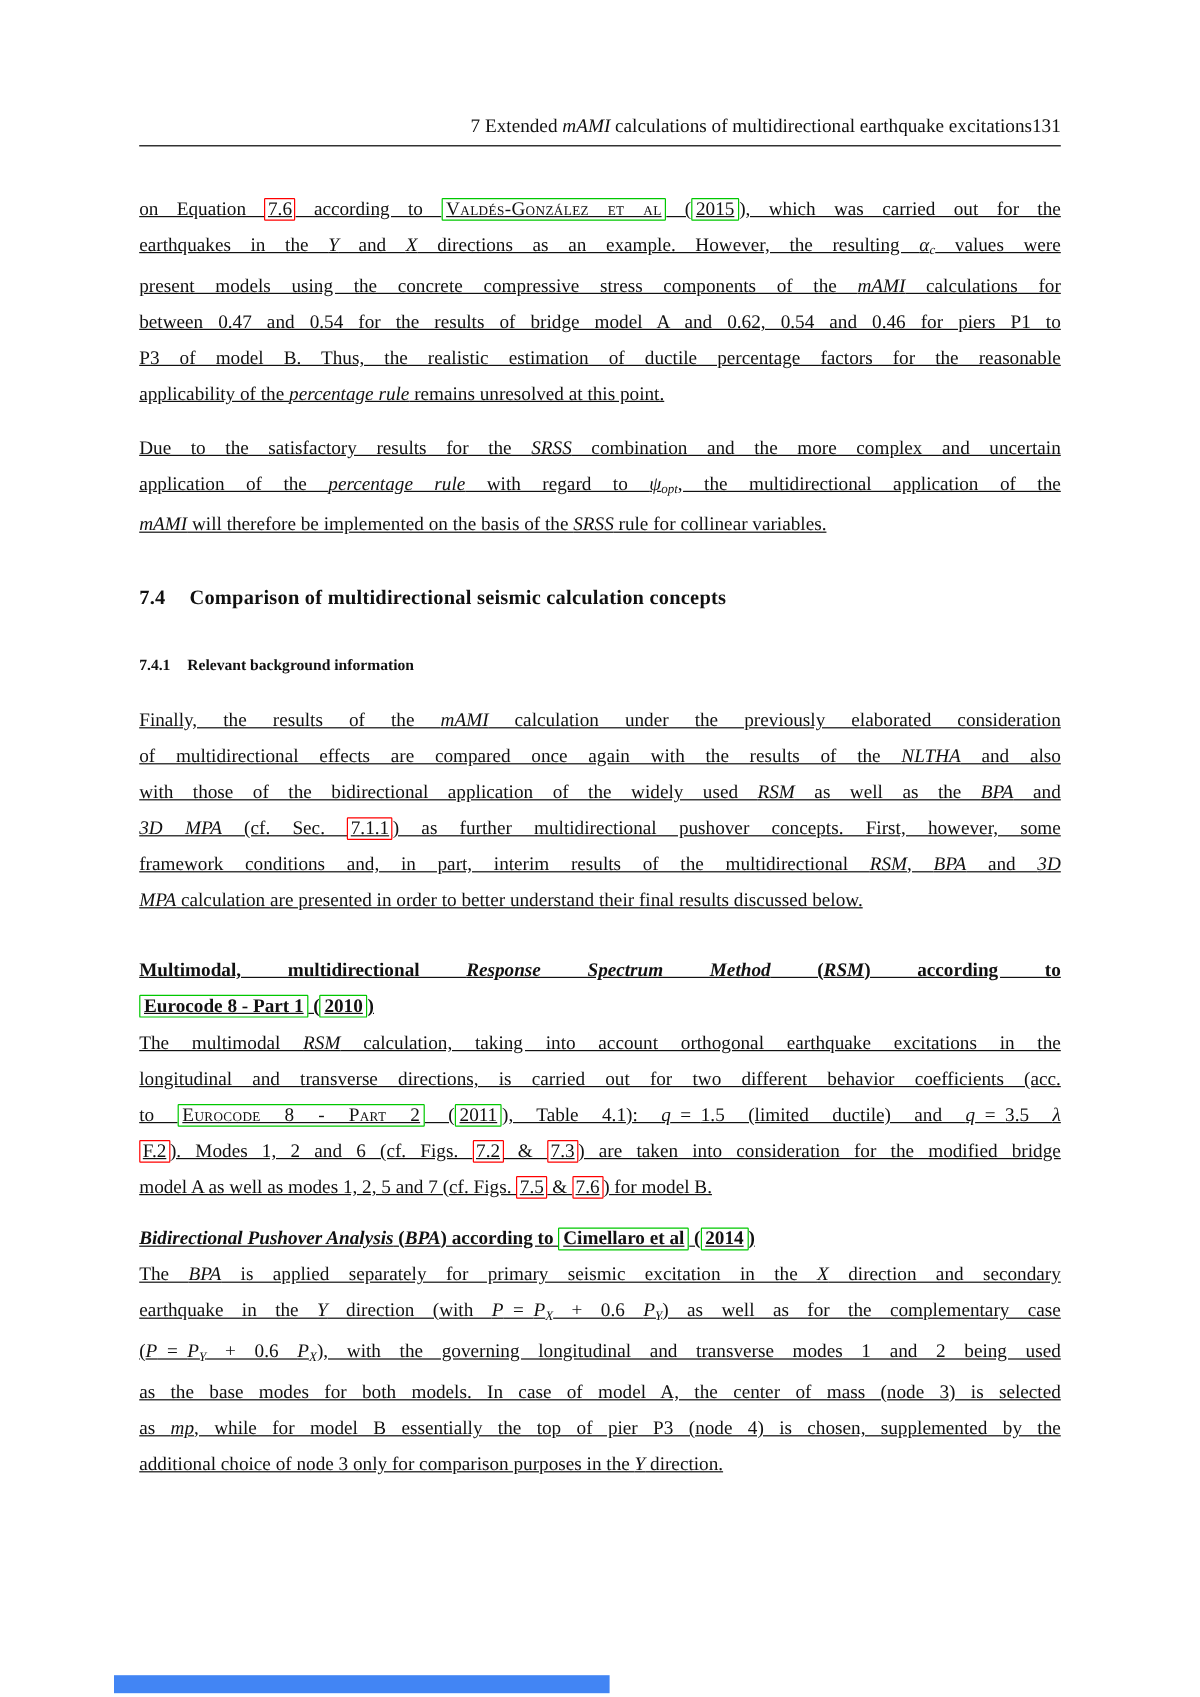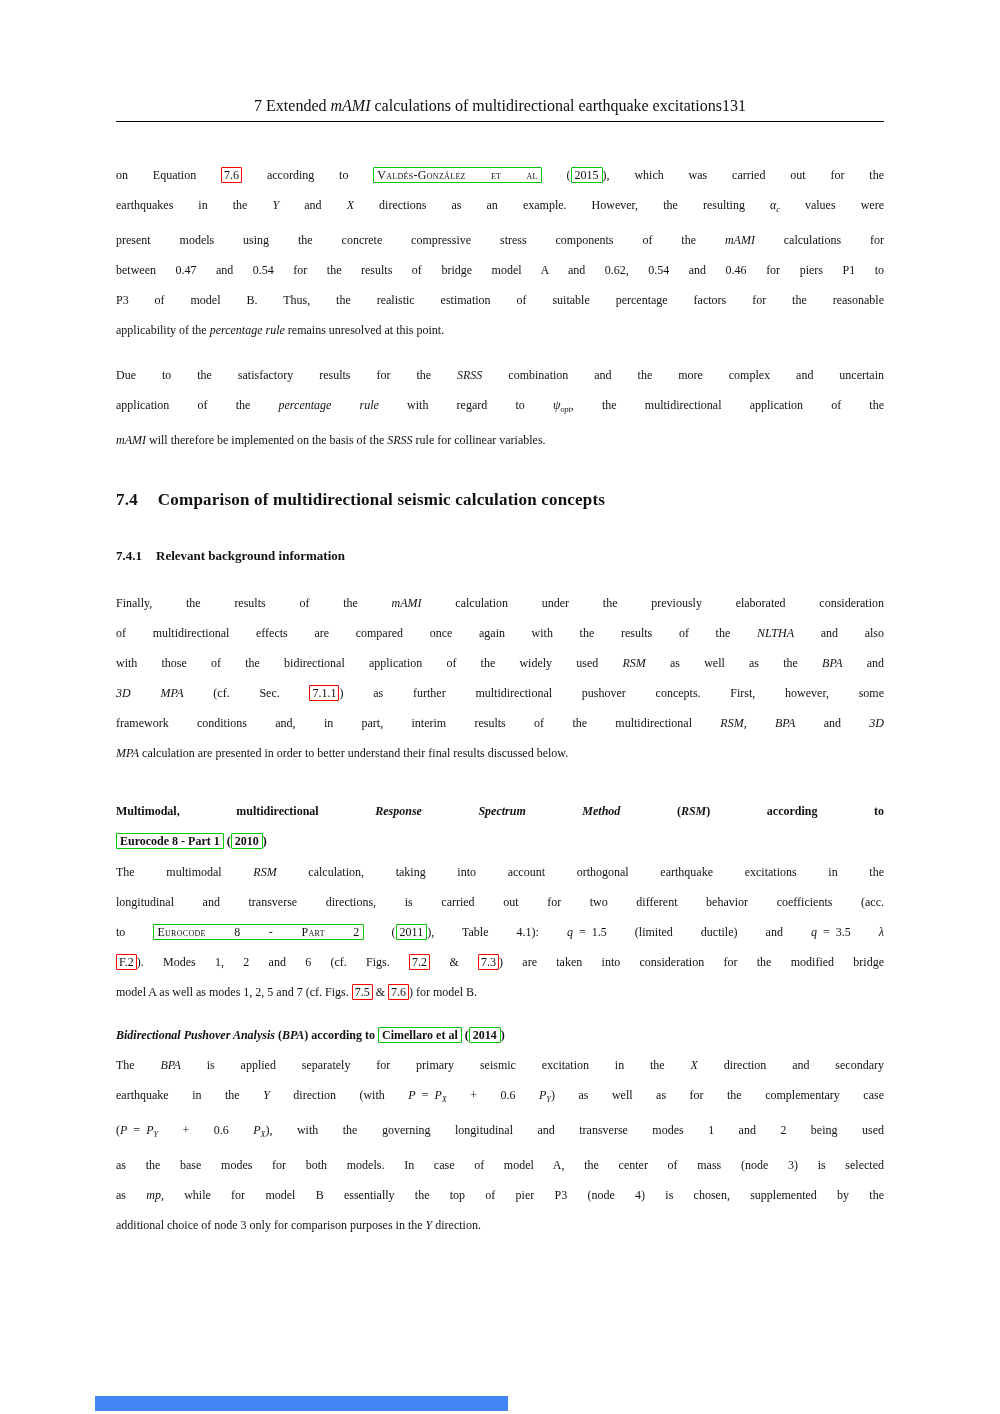--- a/index.html
+++ b/index.html
@@ -11,34 +11,35 @@
     font-family:"Liberation Serif","DejaVu Serif",serif;
     color:#111111;
     overflow:hidden;
   }
   #content-col{
     position:absolute;
     left:116px;top:96px;width:768px;
   }
   
   .pg-header{
-    display:flex;justify-content:center;align-items:baseline;
+    display:flex;justify-content:flex-end;align-items:baseline;
     font-size:16px;line-height:20px;
     border-bottom:1.2px solid #000000;
     padding-bottom:5px;
   }
   
   .para{margin:0;}
   .line{
     text-align:justify;
     -moz-text-align-last:justify;
     text-align-last:justify;
     line-height:30px;
     min-height:30px;
-    font-size:12px;
+    font-size:16px;
+    text-decoration:underline;
   }
   .line.last{
     -moz-text-align-last:left;
     text-align-last:left;
   }
   
   .s-n{}
   .s-i{font-style:italic;}
   .s-b{font-weight:bold;}
   .s-sc{font-variant:small-caps;letter-spacing:0.3px;}
@@ -81,21 +82,21 @@
     <div class="pg-header">
       <span><span class="s-n">7 Extended </span><span class="s-i">mAMI</span><span class="s-n"> calculations of multidirectional earthquake excitations</span></span>
       <span>131</span>
     </div>
     <div>
         <div class="para block-0">
           <div class="line"><span class="s-n">on Equation </span><span class="s-r">7.6</span><span class="s-n"> according to </span><span class="s-g s-sc">Valdés-González et al</span><span class="s-n"> (</span><span class="s-g">2015</span><span class="s-n">), which was carried out for the</span></div>
           <div class="line"><span class="s-n">earthquakes in the </span><span class="s-i">Y</span><span class="s-n"> and </span><span class="s-i">X</span><span class="s-n"> directions as an example. However, the resulting </span><span class="s-i">α</span><span class="s-sub">c</span><span class="s-n"> values were</span></div>
           <div class="line"><span class="s-n">present models using the concrete compressive stress components of the </span><span class="s-i">mAMI</span><span class="s-n"> calculations for</span></div>
           <div class="line"><span class="s-n">between 0.47 and 0.54 for the results of bridge model A and 0.62, 0.54 and 0.46 for piers P1 to</span></div>
-          <div class="line"><span class="s-n">P3 of model B. Thus, the realistic estimation of suitable percentage factors for the reasonable</span></div>
+          <div class="line"><span class="s-n">P3 of model B. Thus, the realistic estimation of ductile percentage factors for the reasonable</span></div>
           <div class="line last"><span class="s-n">applicability of the </span><span class="s-i">percentage rule</span><span class="s-n"> remains unresolved at this point.</span></div>
         </div>
         <div class="para block-1">
           <div class="line"><span class="s-n">Due to the satisfactory results for the </span><span class="s-i">SRSS</span><span class="s-n"> combination and the more complex and uncertain</span></div>
           <div class="line"><span class="s-n">application of the </span><span class="s-i">percentage rule</span><span class="s-n"> with regard to </span><span class="s-i">ψ</span><span class="s-sub">opt</span><span class="s-n">, the multidirectional application of the</span></div>
           <div class="line last"><span class="s-i">mAMI</span><span class="s-n"> will therefore be implemented on the basis of the </span><span class="s-i">SRSS</span><span class="s-n"> rule for collinear variables.</span></div>
         </div>
         <div class="heading1 block-2"><span class="h-num">7.4</span><span class="h-title">Comparison of multidirectional seismic calculation concepts</span></div>
         <div class="heading2 block-3"><span class="h-num">7.4.1</span><span class="h-title">Relevant background information</span></div>
         <div class="para block-4">

